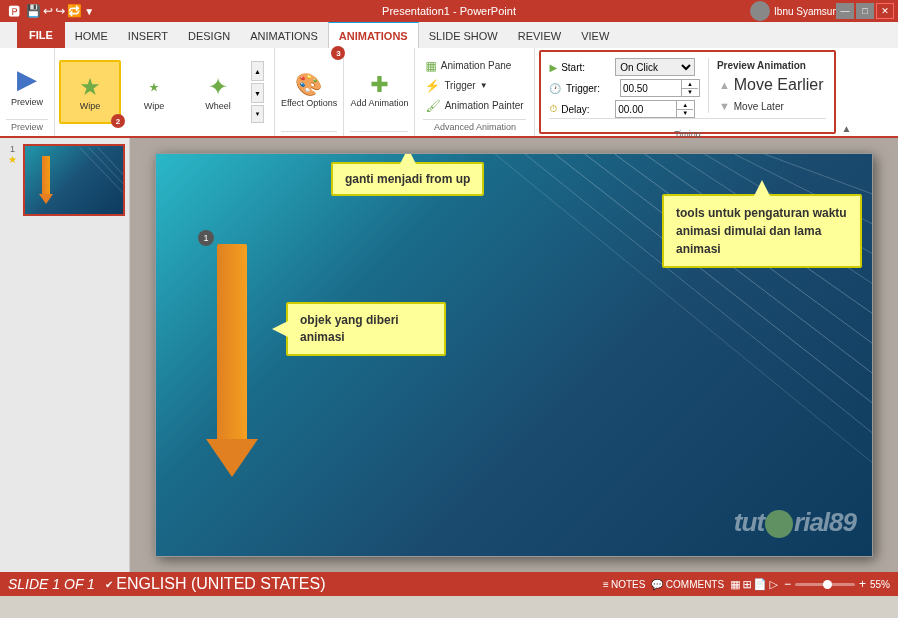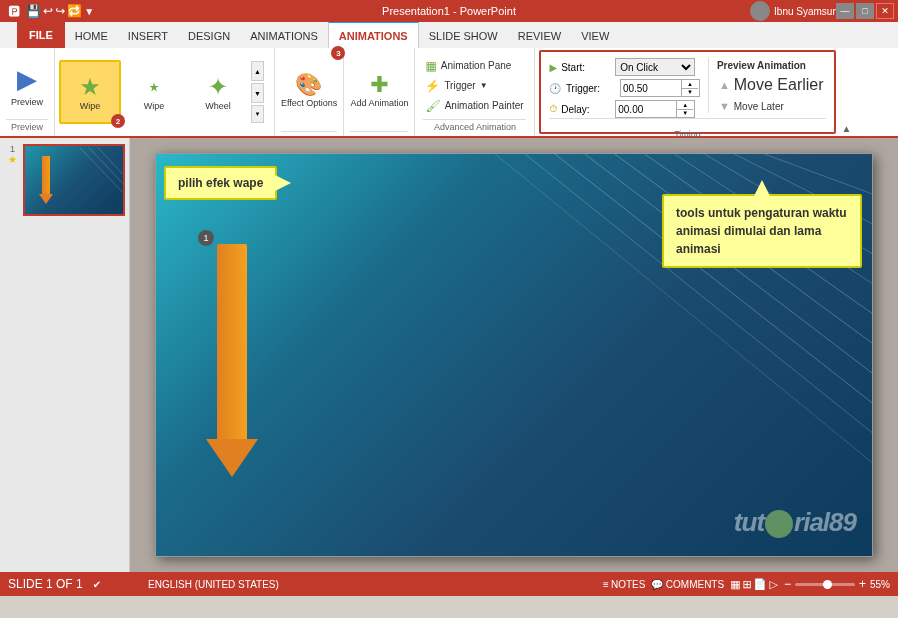--- a/index.html
+++ b/index.html
@@ -226,52 +226,60 @@
         <line x1="340" y1="0" x2="718" y2="310" stroke="white" stroke-width="1" opacity="0.15"></line>
       </svg>
 
       <div style="position:absolute; left:42px; top:76px; width:16px; height:16px; background:#555; color:white; border-radius:50%; font-size:9px; display:flex; align-items:center; justify-content:center;">1</div>
 
       <div style="position:absolute; left:50px; top:90px; display:flex; flex-direction:column; align-items:center;">
         <div style="width:30px; height:195px; background:linear-gradient(to right, #e08020, #f4a020); border-radius:2px 2px 0 0;"></div>
         <div style="width:0;height:0;border-left:26px solid transparent;border-right:26px solid transparent;border-top:38px solid #e08020;"></div>
       </div>
 
-      <div style="position:absolute; left:8px; top:12px; background:#ffff99; border:2px solid #cccc00; padding:8px 12px; font-size:12px; color:#333; font-weight:bold; max-width:180px; border-radius:2px;">
-        <span>pilih efek wape</span>
+
+      <div style="position:absolute; left:175px; top:8px; background:#ffff99; border:2px solid #cccc00; padding:8px 12px; font-size:12px; color:#333; font-weight:bold; border-radius:2px;">
+        <span>ganti menjadi
+from up</span>
         
-        <div style="position:absolute; right:-16px; top:50%; transform:translateY(-50%); width:0; height:0; border-top:8px solid transparent; border-bottom:8px solid transparent; border-left:16px solid #ffff99;"></div>
-        <div style="position:absolute; right:-19px; top:50%; transform:translateY(-50%); width:0; height:0; border-top:9px solid transparent; border-bottom:9px solid transparent; border-left:17px solid #cccc00; z-index:-1;"></div>
-      </div>
-
+        <div style="position:absolute; top:-16px; left:50%; transform:translateX(-50%); width:0; height:0; border-left:8px solid transparent; border-right:8px solid transparent; border-bottom:16px solid #ffff99;"></div>
+        <div style="position:absolute; top:-19px; left:50%; transform:translateX(-50%); width:0; height:0; border-left:9px solid transparent; border-right:9px solid transparent; border-bottom:17px solid #cccc00; z-index:-1;"></div>
+      </div>
 
       <div style="position:absolute; right:10px; top:40px; background:#ffff99; border:2px solid #cccc00; padding:8px 12px; font-size:12px; color:#333; font-weight:bold; max-width:200px; line-height:1.5; border-radius:2px;">
         <span>tools untuk
 pengaturan waktu
 animasi dimulai dan
 lama animasi</span>
         
         <div style="position:absolute; top:-16px; left:50%; transform:translateX(-50%); width:0; height:0; border-left:8px solid transparent; border-right:8px solid transparent; border-bottom:16px solid #ffff99;"></div>
         <div style="position:absolute; top:-19px; left:50%; transform:translateX(-50%); width:0; height:0; border-left:9px solid transparent; border-right:9px solid transparent; border-bottom:17px solid #cccc00; z-index:-1;"></div>
       </div>
 
+      <div style="position:absolute; left:130px; top:148px; background:#ffff99; border:2px solid #cccc00; padding:8px 12px; font-size:12px; color:#333; font-weight:bold; max-width:160px; line-height:1.4; border-radius:2px;">
+        <span>objek yang diberi
+animasi</span>
+        
+        <div style="position:absolute; left:-16px; top:50%; transform:translateY(-50%); width:0; height:0; border-top:8px solid transparent; border-bottom:8px solid transparent; border-right:16px solid #ffff99;"></div>
+        <div style="position:absolute; left:-19px; top:50%; transform:translateY(-50%); width:0; height:0; border-top:9px solid transparent; border-bottom:9px solid transparent; border-right:17px solid #cccc00; z-index:-1;"></div>
+      </div>
 
       <div style="position:absolute; bottom:18px; right:16px; font-size:26px; color:rgba(255,255,255,0.45); font-style:italic; font-weight:bold; letter-spacing:-1px;">
         tut<span style="display:inline-block; width:28px; height:28px; background:rgba(150,200,100,0.6); border-radius:50%; vertical-align:middle; margin:0 1px;"></span>rial89
       </div>
     </div>
   </div>
 </div>
 
 <div style="height:24px; background:#c0392b; display:flex; align-items:center; justify-content:space-between; padding:0 8px; color:white;">
   <div style="display:flex; gap:10px; align-items:center;">
-    <span style="font-size:12px; color:white;">SLIDE 1 OF 1</span>
+    <span style="font-size:14px; color:white;font-style:italic;">SLIDE 1 OF 1</span>
     <span style="display:flex;align-items:center;gap:3px;">
       <span style="font-size:10px; color:white;">✔</span>
-      <span style="font-size:10px; color:white;margin-left:44px;">ENGLISH (UNITED STATES)</span>
+      <span style="font-size:16px; color:white;">ENGLISH (UNITED STATES)</span>
     </span>
   </div>
   <div style="display:flex; gap:6px; align-items:center;">
     <div style="display:flex;align-items:center;gap:2px;cursor:pointer;">
       <span style="font-size:10px; color:white;">≡</span>
       <span style="font-size:10px; color:white;">NOTES</span>
     </div>
     <div style="display:flex;align-items:center;gap:2px;cursor:pointer;">
       <span style="font-size:10px; color:white;">💬</span>
       <span style="font-size:10px; color:white;">COMMENTS</span>

